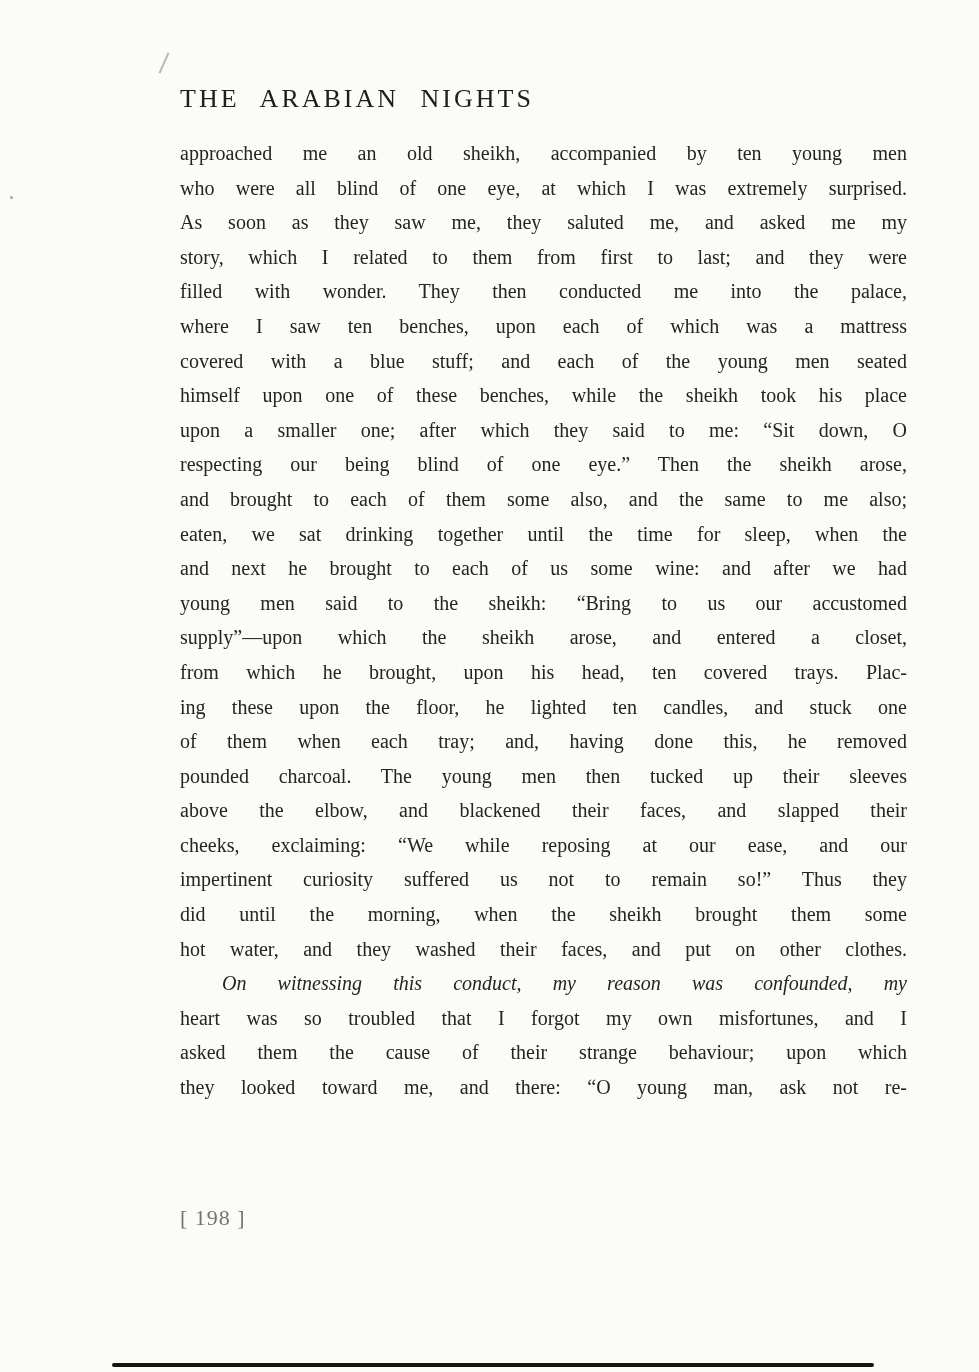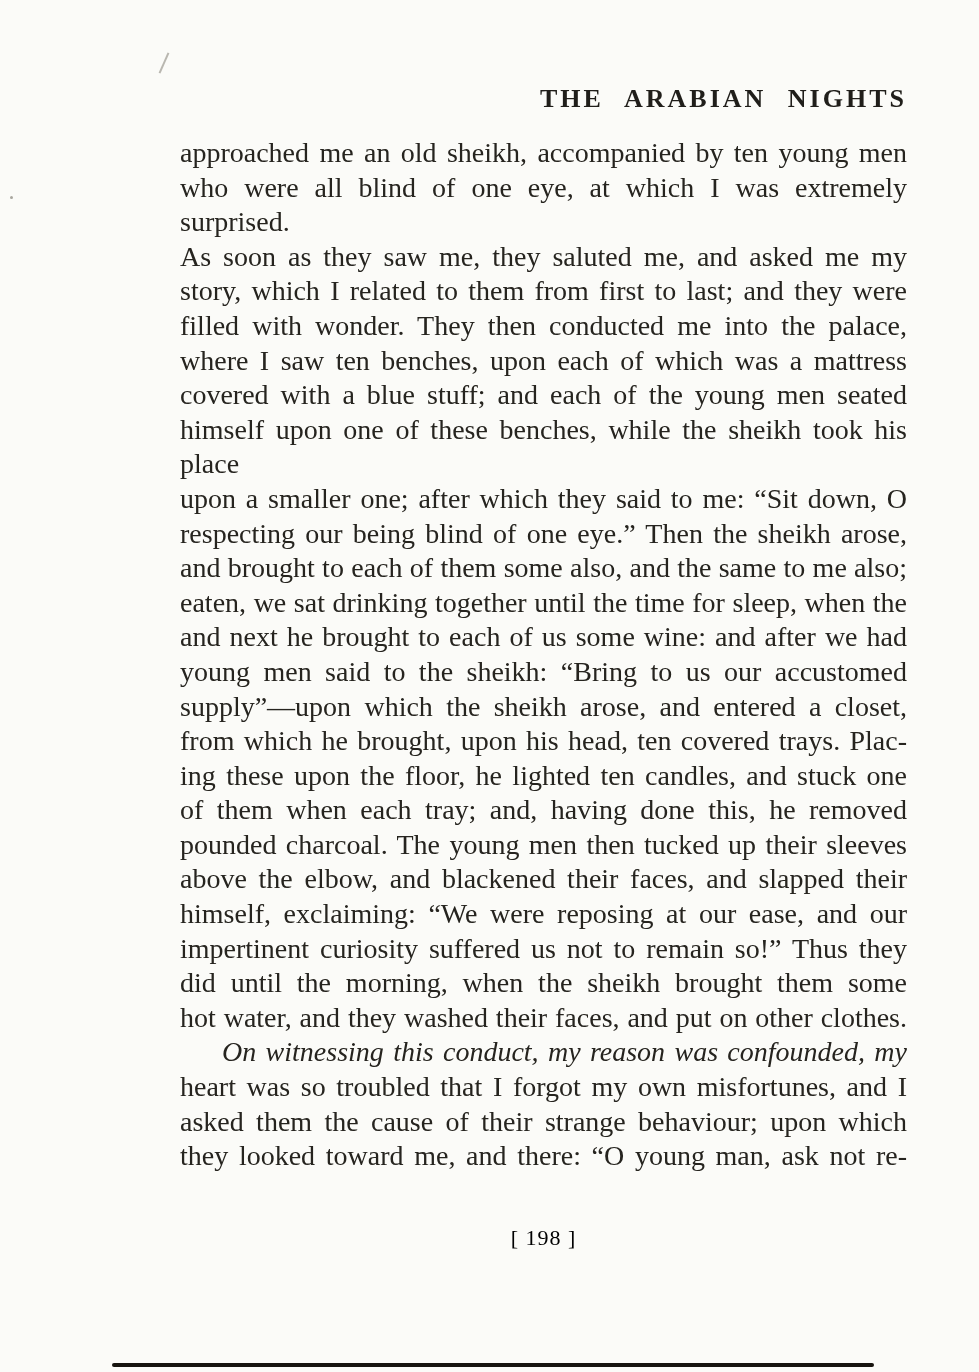--- a/index.html
+++ b/index.html
@@ -14,58 +14,57 @@
     font-family: "Liberation Serif", "DejaVu Serif", serif;
     color: #26241f;
     overflow: hidden;
   }
   .page-title {
     position: absolute;
     top: 84px;
     left: 180px;
     width: 727px;
     margin: 0;
-    text-align: right;
+    text-align: left;
     font-size: 26px;
-    font-weight: 700;
+    font-weight: 400;
     letter-spacing: 3px;
     word-spacing: 12px;
     color: #201e1a;
   }
   .text-block {
     position: absolute;
     top: 136px;
     left: 180px;
     width: 727px;
   }
   .line {
-    font-size: 28px;
+    font-size: 20px;
     line-height: 34.6px;
     text-align: justify;
     text-align-last: justify;
     text-justify: inter-word;
     white-space: nowrap; 
   }
   .line {
     white-space: normal;
   }
   .line.indent {
     text-indent: 42px;
     font-style: italic;
   }
   .page-number {
     position: absolute;
     top: 1205px;
     left: 180px;
     width: 727px;
-    text-align: center;
+    text-align: left;
     font-size: 22px;
     letter-spacing: 1px;
-    color: #000000;
-    margin-top: 20px;
+    color: #737373;
   }
   .scan-bottom-line {
     position: absolute;
     top: 1363px;
     left: 112px;
     width: 762px;
     height: 4px;
     background: #17140f;
     border-radius: 2px;
   }
@@ -108,21 +107,21 @@
       <div class="line">and brought to each of them some also, and the same to me also;</div>
       <div class="line">eaten, we sat drinking together until the time for sleep, when the</div>
       <div class="line">and next he brought to each of us some wine: and after we had</div>
       <div class="line">young men said to the sheikh: “Bring to us our accustomed</div>
       <div class="line">supply”—upon which the sheikh arose, and entered a closet,</div>
       <div class="line">from which he brought, upon his head, ten covered trays.  Plac-</div>
       <div class="line">ing these upon the floor, he lighted ten candles, and stuck one</div>
       <div class="line">of them when each tray; and, having done this, he removed</div>
       <div class="line">pounded charcoal.  The young men then tucked up their sleeves</div>
       <div class="line">above the elbow, and blackened their faces, and slapped their</div>
-      <div class="line">himself, exclaiming: “We were reposing at our ease, and our</div>
+      <div class="line">cheeks, exclaiming: “We while reposing at our ease, and our</div>
       <div class="line">impertinent curiosity suffered us not to remain so!”  Thus they</div>
       <div class="line">did until the morning, when the sheikh brought them some</div>
       <div class="line">hot water, and they washed their faces, and put on other clothes.</div>
       <div class="line indent">On witnessing this conduct, my reason was confounded, my</div>
       <div class="line">heart was so troubled that I forgot my own misfortunes, and I</div>
       <div class="line">asked them the cause of their strange behaviour; upon which</div>
       <div class="line">they looked toward me, and there: “O young man, ask not re-</div>
     </div>
 
   <div class="page-number">[ 198 ]</div>

